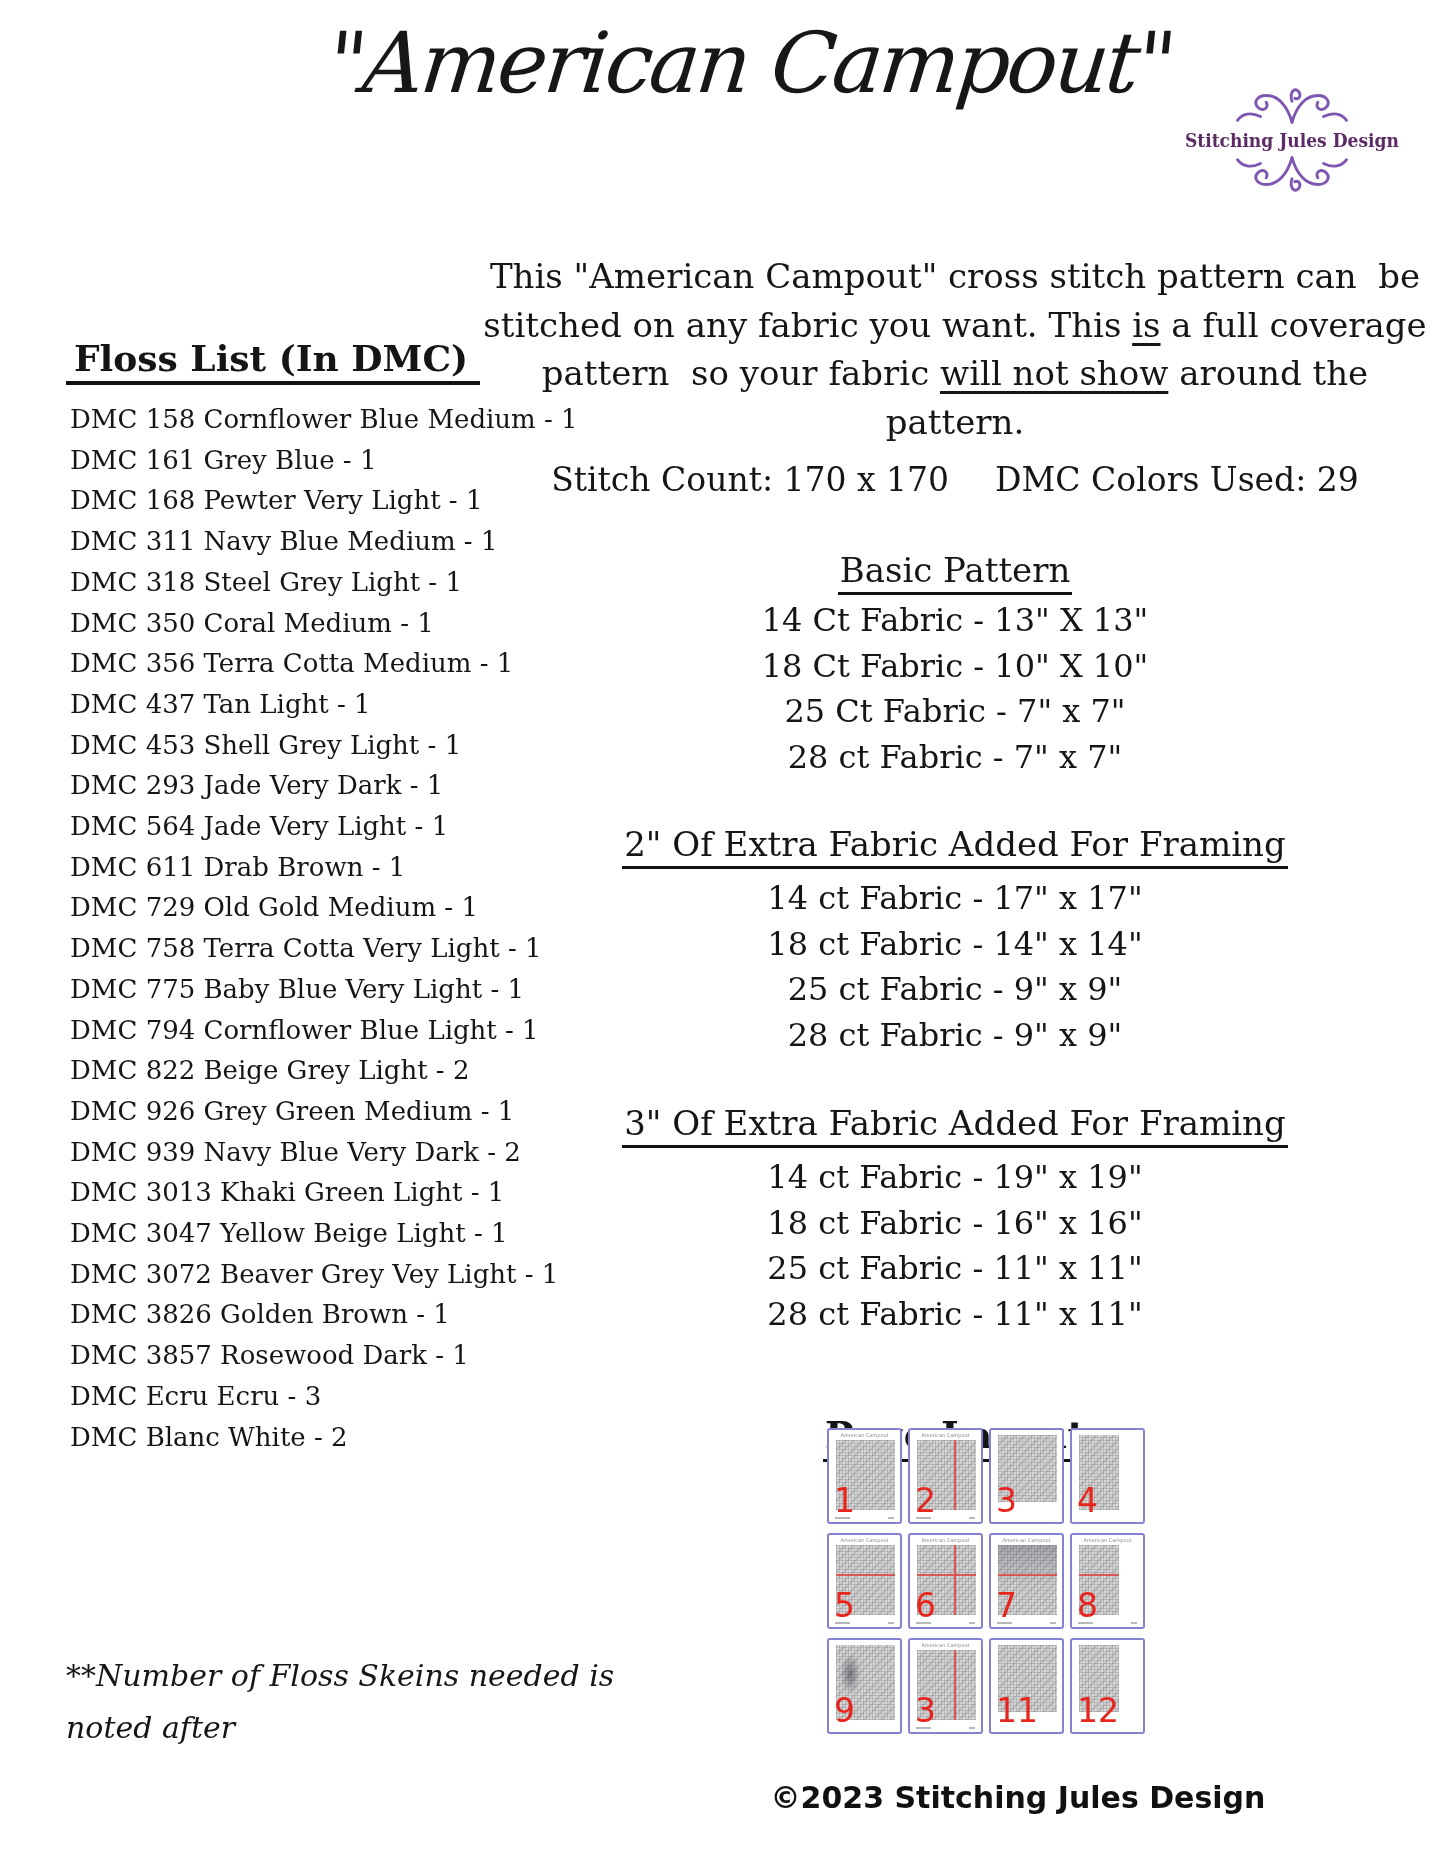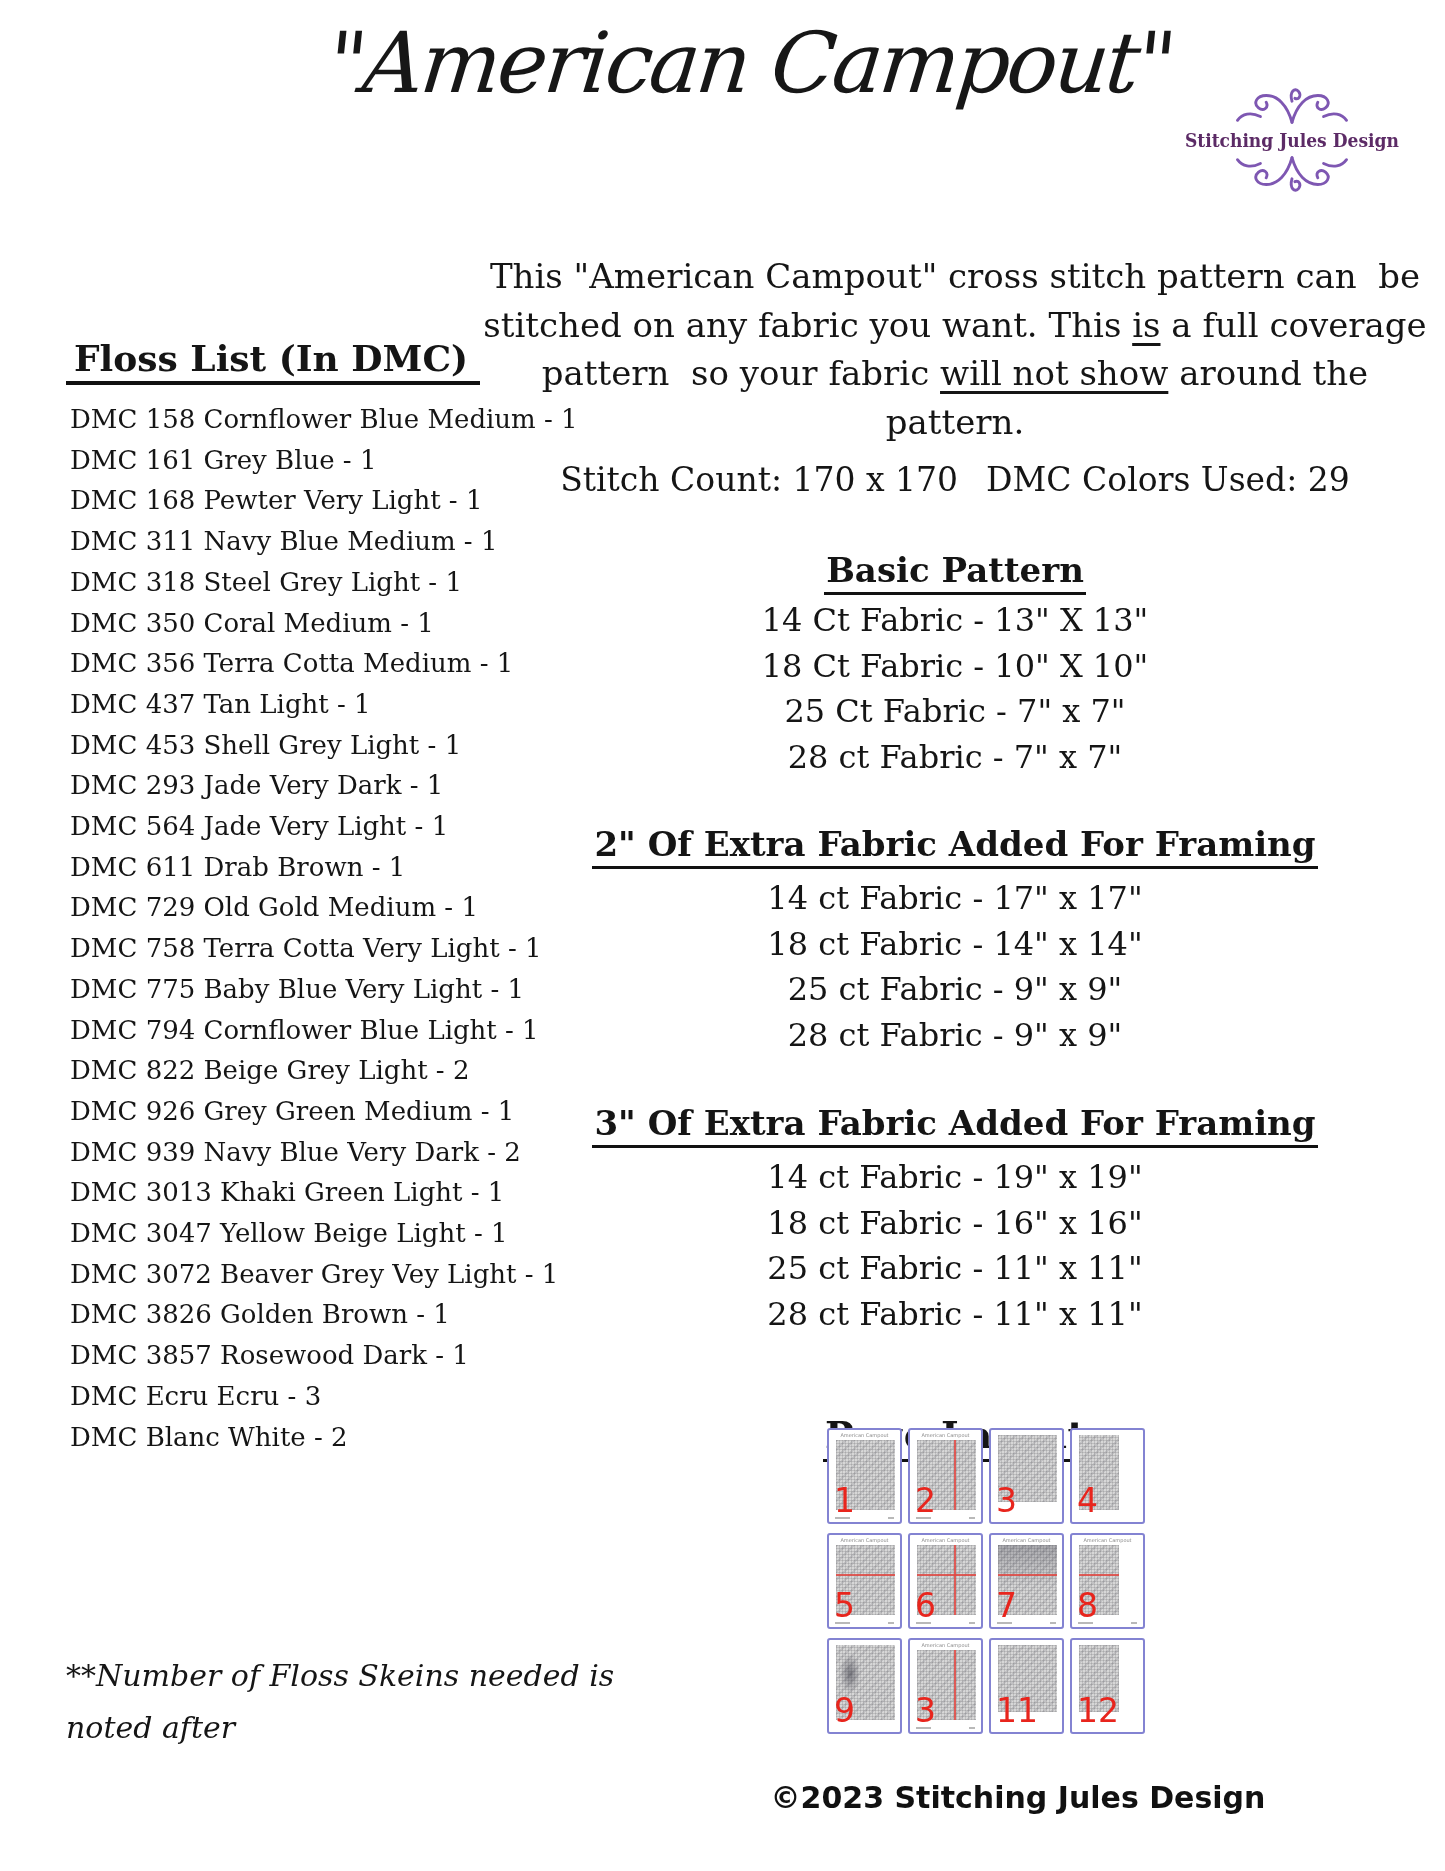--- a/index.html
+++ b/index.html
@@ -65,22 +65,22 @@
   
   .rc{position:absolute;left:480px;width:950px;text-align:center;}
   .intro{top:252px;font-size:34px;line-height:48.5px;}
   .intro div{white-space:pre-wrap;}
   .u{
     text-decoration:underline;
     text-decoration-thickness:3px;
     text-underline-offset:6px;
   }
   .stats{top:460px;font-size:33px;white-space:nowrap;}
-  .stats span{margin:0 14px;}
-  .sec-heading{font-weight:700;font-size:34px;}
+  .stats span{margin:0 23px;}
+  .sec-heading{font-weight:400;font-size:34px;}
   .sec-heading span, .pl-heading span{
     display:inline-block;
     border-bottom:3.5px solid #111;
     padding:0 2px 2px 2px;
     white-space:nowrap;
   }
   .sec-lines{font-size:32px;line-height:45.5px;}
   .h-basic{top:550px;}   .l-basic{top:598px;}
   .h-2in{top:824px;}     .l-2in{top:876px;}
   .h-3in{top:1103px;}    .l-3in{top:1155px;}

